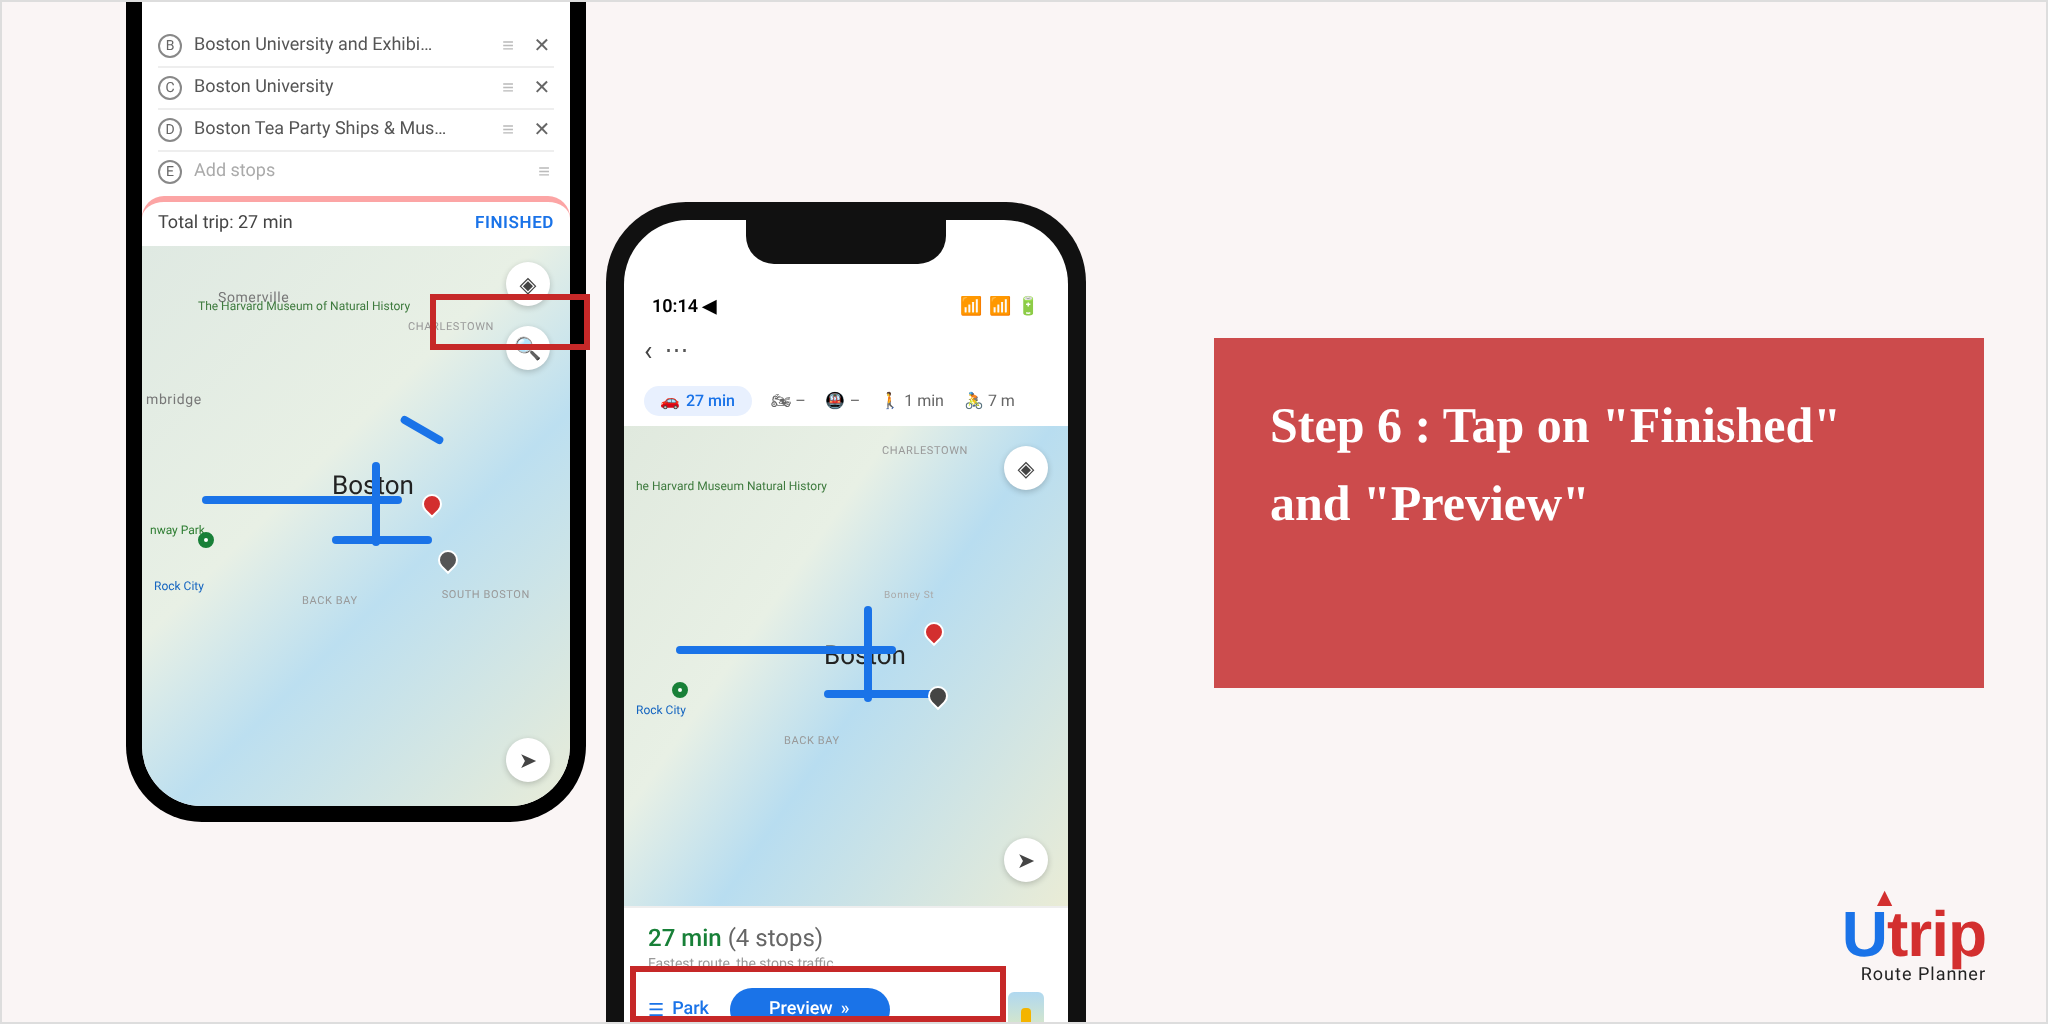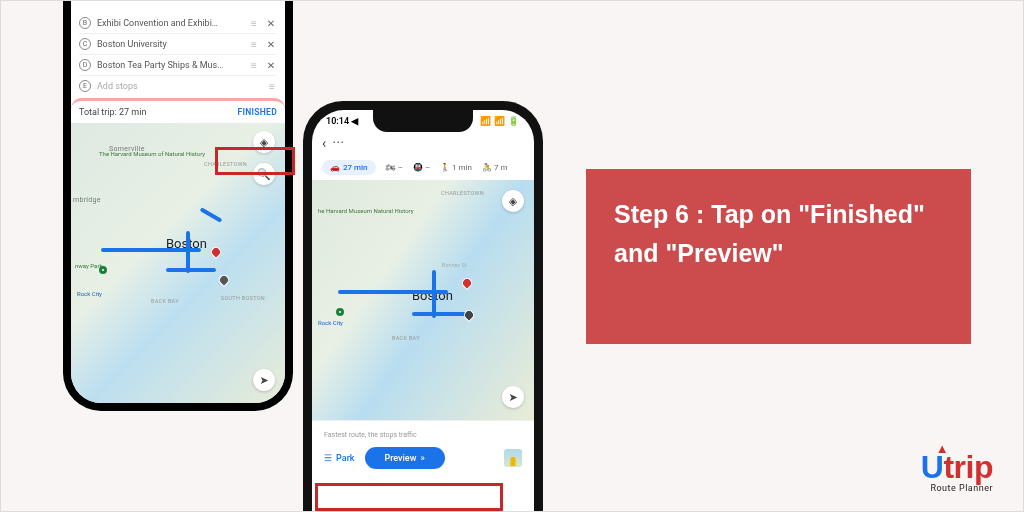--- a/index.html
+++ b/index.html
@@ -169,20 +169,21 @@
     z-index: 10;
   }
   .status-bar {
     display: flex;
     justify-content: space-between;
     align-items: flex-start;
     padding: 6px 14px 2px;
     font-size: 9px;
     font-weight: 600;
     color: #000;
+    margin-top: 32px;
   }
   .status-right { display: flex; gap: 3px; align-items: center; }
   .route-header {
     display: flex;
     align-items: flex-start;
     gap: 6px;
     padding: 4px 10px;
   }
   .back-arrow {
     font-size: 14px;
@@ -310,31 +311,31 @@
     background: #fff;
     border: 3px solid #188038;
     transform: none;
     border-radius: 50%;
     width: 8px; height: 8px;
   }
 
   
   .instruction-panel {
     position: absolute;
-    right: 52px;
+    right: 31px;
     top: 168px;
     width: 385px;
     height: 175px;
     background: #cc4b4c;
     color: #fff;
     padding: 26px 28px;
     font-size: 25px;
     font-weight: 700;
     line-height: 1.55;
-    font-family: Liberation Sans, sans-serif;
+    font-family: Liberation Serif, serif;
   }
 
   
   .logo {
     position: absolute;
     right: 30px;
     bottom: 18px;
     text-align: right;
   }
   .logo-main {
@@ -362,21 +363,21 @@
 </head>
 <body>
 
 <div class="phone1">
   <div class="screen">
     <div style="height:68px"></div>
     <div class="stops-panel">
 
       <div class="stop-row">
         <div class="stop-letter">B</div>
-        <div class="stop-name">Exhibi Convention and Exhibi…</div>
+        <div class="stop-name">Boston University and Exhibi…</div>
         <div class="stop-handle">≡</div>
         <div class="stop-close">✕</div>
       </div>
 
       <div class="stop-row">
         <div class="stop-letter">C</div>
         <div class="stop-name">Boston University</div>
         <div class="stop-handle">≡</div>
         <div class="stop-close">✕</div>
       </div>
@@ -484,20 +485,24 @@
 
       <div class="pin green" style="top:128px;left:24px"></div>
       <div class="pin" style="top:98px;left:150px"></div>
       <div class="pin" style="top:130px;left:152px;background:#444"></div>
 
       <div class="map-icon-circle" style="top:10px;right:10px">◈</div>
       <div class="map-icon-circle" style="bottom:12px;right:10px">➤</div>
     </div>
 
     <div class="bottom-sheet">
+      <div class="sheet-time">
+        <span>27 min</span>
+        <span class="stops">(4 stops)</span>
+      </div>
       <div class="sheet-sub">Fastest route, the stops traffic</div>
       <div class="sheet-actions">
         <div class="steps-btn">
           <span>☰</span>
           <span>Park</span>
         </div>
         <div class="preview-btn">
           <span>Preview</span>
           <span>»</span>
         </div>

